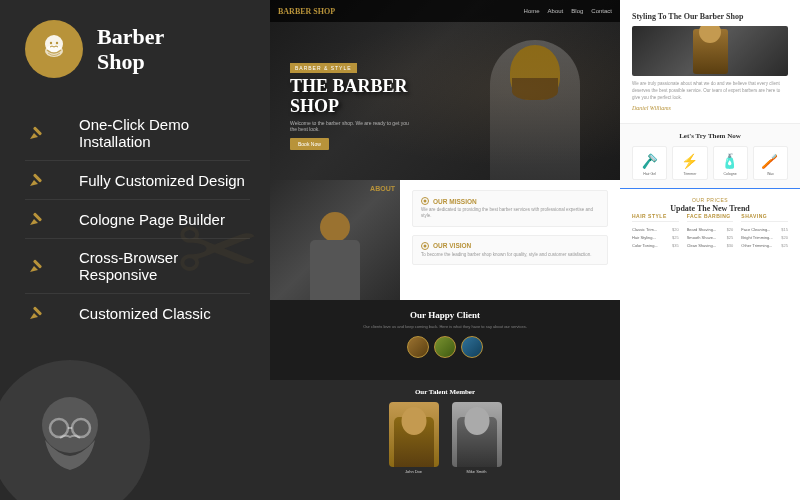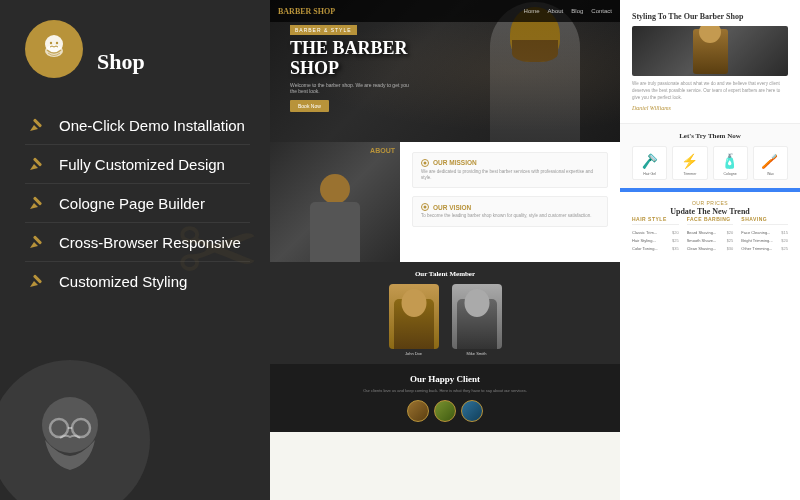--- a/index.html
+++ b/index.html
@@ -72,20 +72,21 @@
       display: flex;
       align-items: center;
       justify-content: center;
     }
 
     .feature-label {
       color: #ffffff;
       font-size: 15px;
       font-family: 'Arial', sans-serif;
       font-weight: 400;
+      margin-left: 20px;
     }
 
     
     .beard-deco {
       position: absolute;
       bottom: -20px;
       left: -10px;
       width: 160px;
       height: 160px;
       border-radius: 50%;
@@ -343,21 +344,21 @@
 
     
     .right-panel-inner {
       display: flex;
       width: 100%;
       height: 100%;
     }
 
     .preview-left-col {
       width: 350px;
-      height: 432px;
+      height: 500px;
       overflow: hidden;
       display: flex;
       flex-direction: column;
     }
 
     .preview-right-col {
       width: 180px;
       background: white;
       height: 500px;
       overflow: hidden;
@@ -368,21 +369,21 @@
     
     .right-welcome-section {
       padding: 12px;
       background: white;
       border-bottom: 1px solid #eee;
     }
 
     .right-products-section {
       padding: 8px 12px;
       background: #fafafa;
-      border-bottom: 4px solid #3b82f6;
+      border-bottom: 1px solid #3b82f6;
     }
 
     .right-pricing-section {
       padding: 8px 12px;
       background: white;
       flex: 1;
     }
 
     .pricing-grid {
       display: grid;
@@ -409,21 +410,21 @@
         <circle cx="20" cy="11" r="1.2" fill="#b8933a"></circle>
 
         <path d="M13 15 Q15 13 17 15 Q19 13 21 15" stroke="#b8933a" stroke-width="1" fill="none"></path>
 
         <path d="M10 18 Q17 24 24 18" stroke="#b8933a" stroke-width="1.5" fill="none" opacity="0.8"></path>
         <path d="M11 21 Q17 26 23 21" stroke="#b8933a" stroke-width="1" fill="none" opacity="0.6"></path>
       </svg>
     </div>
     <div>
       <div style="color:white; font-size:22px; font-weight:bold; font-family:Georgia,serif; line-height:1.15;">
-        <br>
+        <span>Barber</span><br>
         <span>Shop</span>
       </div>
     </div>
   </div>
 
   <ul class="feature-list">
     <li class="feature-item">
       <span class="feature-icon">
         <svg width="18" height="18" viewBox="0 0 18 18">
             <path d="M3 15 L7 9 L11 13 Z" fill="#b8933a"></path>
@@ -459,21 +460,21 @@
       </span>
       <span class="feature-label">Cross-Browser Responsive</span>
     </li>
     <li class="feature-item">
       <span class="feature-icon">
         <svg width="18" height="18" viewBox="0 0 18 18">
             <path d="M3 15 L7 9 L11 13 Z" fill="#b8933a"></path>
             <rect x="9" y="2" width="3" height="10" rx="1" fill="#b8933a" transform="rotate(-45 10.5 7)"></rect>
           </svg>
       </span>
-      <span class="feature-label">Customized Styling</span>
+      <span class="feature-label">Customized Classic</span>
     </li>
   </ul>
 
   <div class="beard-deco">
     <svg width="120" height="120" viewBox="0 0 120 120">
 
       <circle cx="60" cy="45" r="28" fill="rgba(255,255,255,0.15)"></circle>
 
       <circle cx="49" cy="48" r="9" fill="none" stroke="rgba(255,255,255,0.4)" stroke-width="2.5"></circle>
 
@@ -551,50 +552,50 @@
                   <circle cx="4" cy="4" r="3.5" stroke="#b8933a" stroke-width="1" fill="none"></circle>
                   <circle cx="4" cy="4" r="1.5" fill="#b8933a"></circle>
                 </svg>
               <span>OUR VISION</span>
             </div>
             <div class="mission-card-text">To become the leading barber shop known for quality, style and customer satisfaction.</div>
           </div>
         </div>
       </div>
 
+      <div style="background:#1c1c1c;padding:10px 12px;height:80px;">
+        <div style="font-size:9px;color:white;font-family:Georgia,serif;font-weight:bold;text-align:center;margin-bottom:4px;">Our Happy Client</div>
+        <div style="font-size:4px;color:rgba(255,255,255,0.4);font-family:Arial,sans-serif;text-align:center;line-height:1.6;margin-bottom:6px;">Our clients love us and keep coming back. Here is what they have to say about our services.</div>
+
+        <div style="display:flex;gap:5px;justify-content:center;">
+          <div style="width:22px;height:22px;border-radius:50%;background:linear-gradient(135deg,#9a7230,#5a3e10);border:1px solid #b8933a;"></div>
+          <div style="width:22px;height:22px;border-radius:50%;background:linear-gradient(135deg,#7a9230,#3e5a10);border:1px solid #b8933a;"></div>
+          <div style="width:22px;height:22px;border-radius:50%;background:linear-gradient(135deg,#30729a,#103e5a);border:1px solid #b8933a;"></div>
+        </div>
+      </div>
+
       <div style="background:#2a2a2a;padding:8px 12px;flex:1;">
         <div style="font-size:7px;color:white;font-family:Georgia,serif;font-weight:bold;text-align:center;margin-bottom:6px;">Our Talent Member</div>
         <div style="display:flex;gap:8px;justify-content:center;">
           <div style="width:55px;text-align:center;">
             <div style="width:50px;height:65px;background:linear-gradient(180deg,#c49a50 0%,#8B6914 100%);border-radius:4px;margin:0 auto;position:relative;overflow:hidden;">
               <div style="position:absolute;bottom:0;left:50%;transform:translateX(-50%);width:40px;height:50px;background:linear-gradient(180deg,#8B6914 0%,#5a3e10 100%);border-radius:5px 5px 0 0;"></div>
               <div style="position:absolute;top:5px;left:50%;transform:translateX(-50%);width:25px;height:28px;background:#c49a50;border-radius:50%;"></div>
             </div>
             <div style="font-size:4px;color:#ccc;font-family:Arial,sans-serif;margin-top:2px;">John Doe</div>
           </div>
           <div style="width:55px;text-align:center;">
             <div style="width:50px;height:65px;background:linear-gradient(180deg,#aaa 0%,#666 100%);border-radius:4px;margin:0 auto;position:relative;overflow:hidden;">
               <div style="position:absolute;bottom:0;left:50%;transform:translateX(-50%);width:40px;height:50px;background:linear-gradient(180deg,#666 0%,#333 100%);border-radius:5px 5px 0 0;"></div>
               <div style="position:absolute;top:5px;left:50%;transform:translateX(-50%);width:25px;height:28px;background:#aaa;border-radius:50%;"></div>
             </div>
             <div style="font-size:4px;color:#ccc;font-family:Arial,sans-serif;margin-top:2px;">Mike Smith</div>
           </div>
         </div>
       </div>
-
-      <div style="background:#1c1c1c;padding:10px 12px;height:80px;">
-        <div style="font-size:9px;color:white;font-family:Georgia,serif;font-weight:bold;text-align:center;margin-bottom:4px;">Our Happy Client</div>
-        <div style="font-size:4px;color:rgba(255,255,255,0.4);font-family:Arial,sans-serif;text-align:center;line-height:1.6;margin-bottom:6px;">Our clients love us and keep coming back. Here is what they have to say about our services.</div>
-
-        <div style="display:flex;gap:5px;justify-content:center;">
-          <div style="width:22px;height:22px;border-radius:50%;background:linear-gradient(135deg,#9a7230,#5a3e10);border:1px solid #b8933a;"></div>
-          <div style="width:22px;height:22px;border-radius:50%;background:linear-gradient(135deg,#7a9230,#3e5a10);border:1px solid #b8933a;"></div>
-          <div style="width:22px;height:22px;border-radius:50%;background:linear-gradient(135deg,#30729a,#103e5a);border:1px solid #b8933a;"></div>
-        </div>
-      </div>
     </div>
 
     <div class="preview-right-col">
 
       <div class="right-welcome-section">
         <div style="font-size:8px;color:#333;font-family:Georgia,serif;font-weight:bold;margin-bottom:5px;">Styling To The Our Barber Shop</div>
 
         <div style="width:100%;height:50px;background:linear-gradient(135deg,#2a2a2a 0%,#555 50%,#2a2a2a 100%);border-radius:2px;margin-bottom:5px;overflow:hidden;display:flex;align-items:center;justify-content:center;position:relative;">
           <div style="width:35px;height:45px;background:linear-gradient(180deg,#9a7230,#5a3e10);border-radius:3px;position:relative;">
             <div style="width:22px;height:22px;background:#c49a50;border-radius:50%;position:absolute;top:-8px;left:50%;transform:translateX(-50%);"></div>

